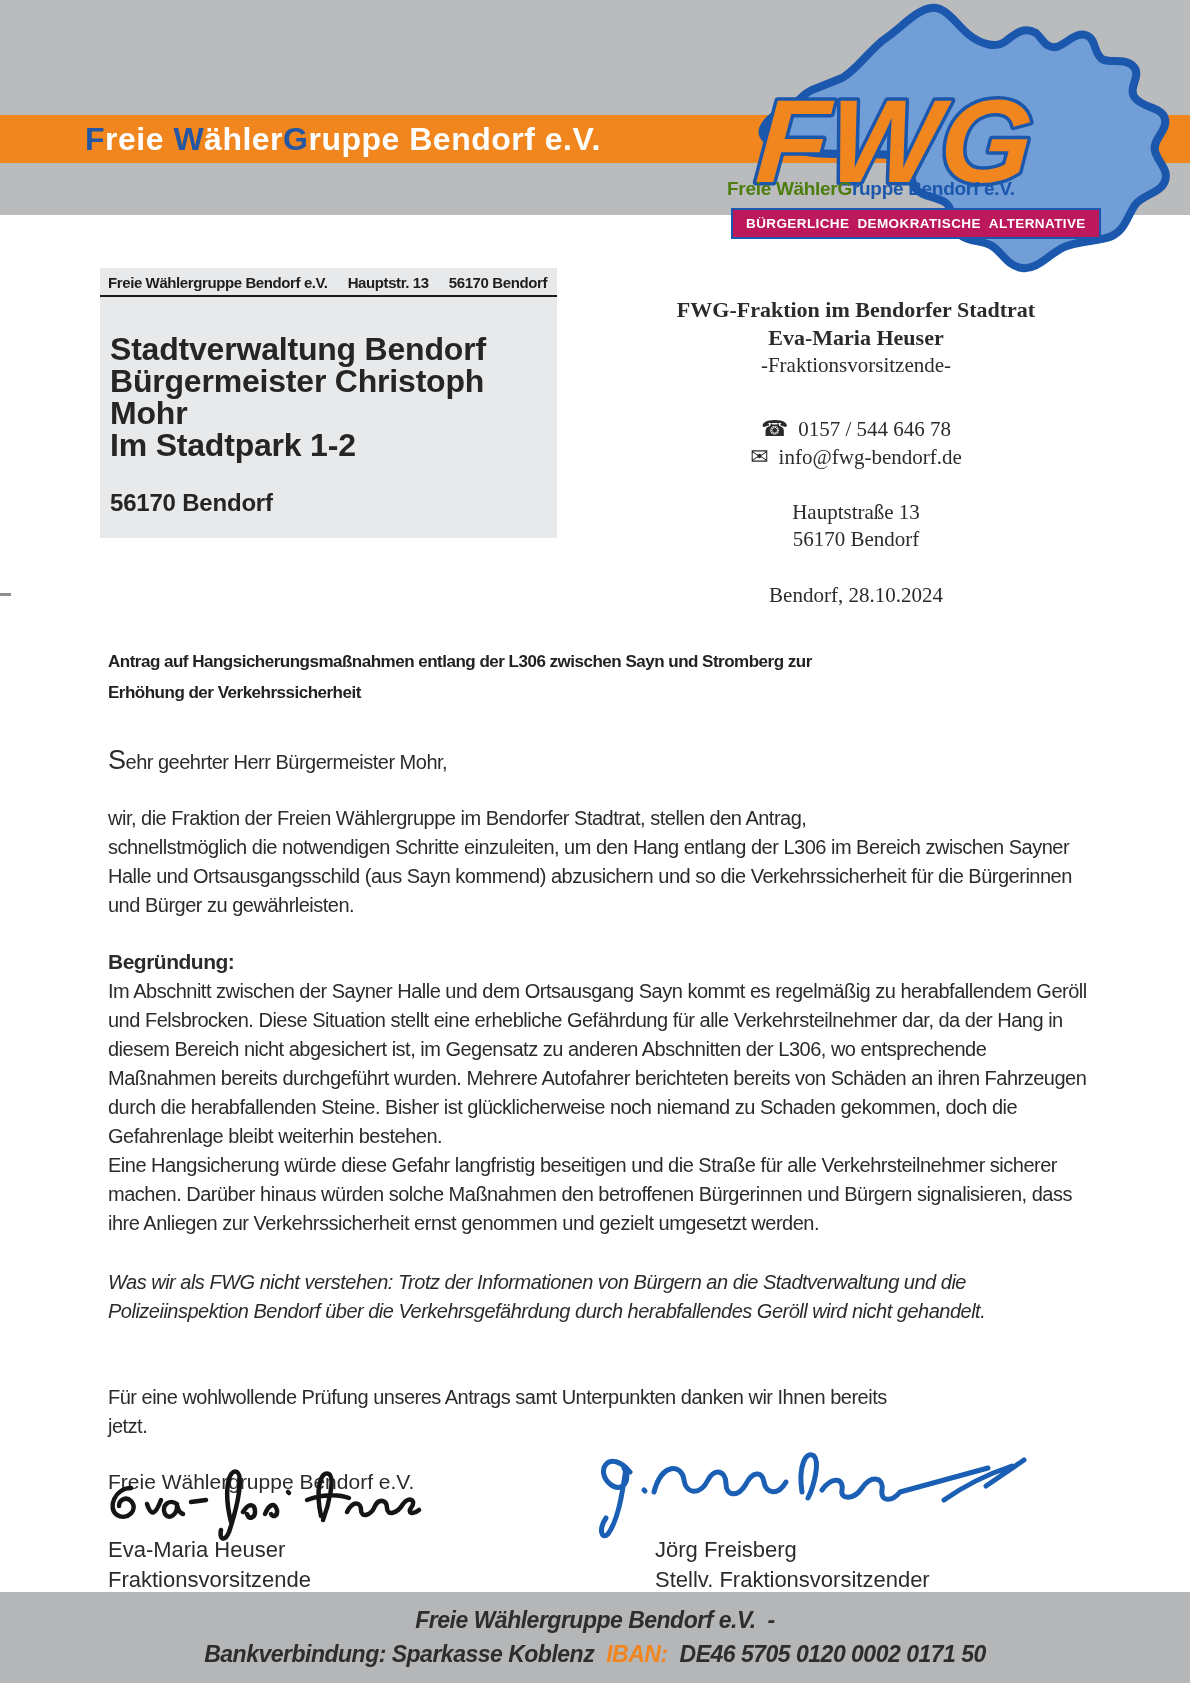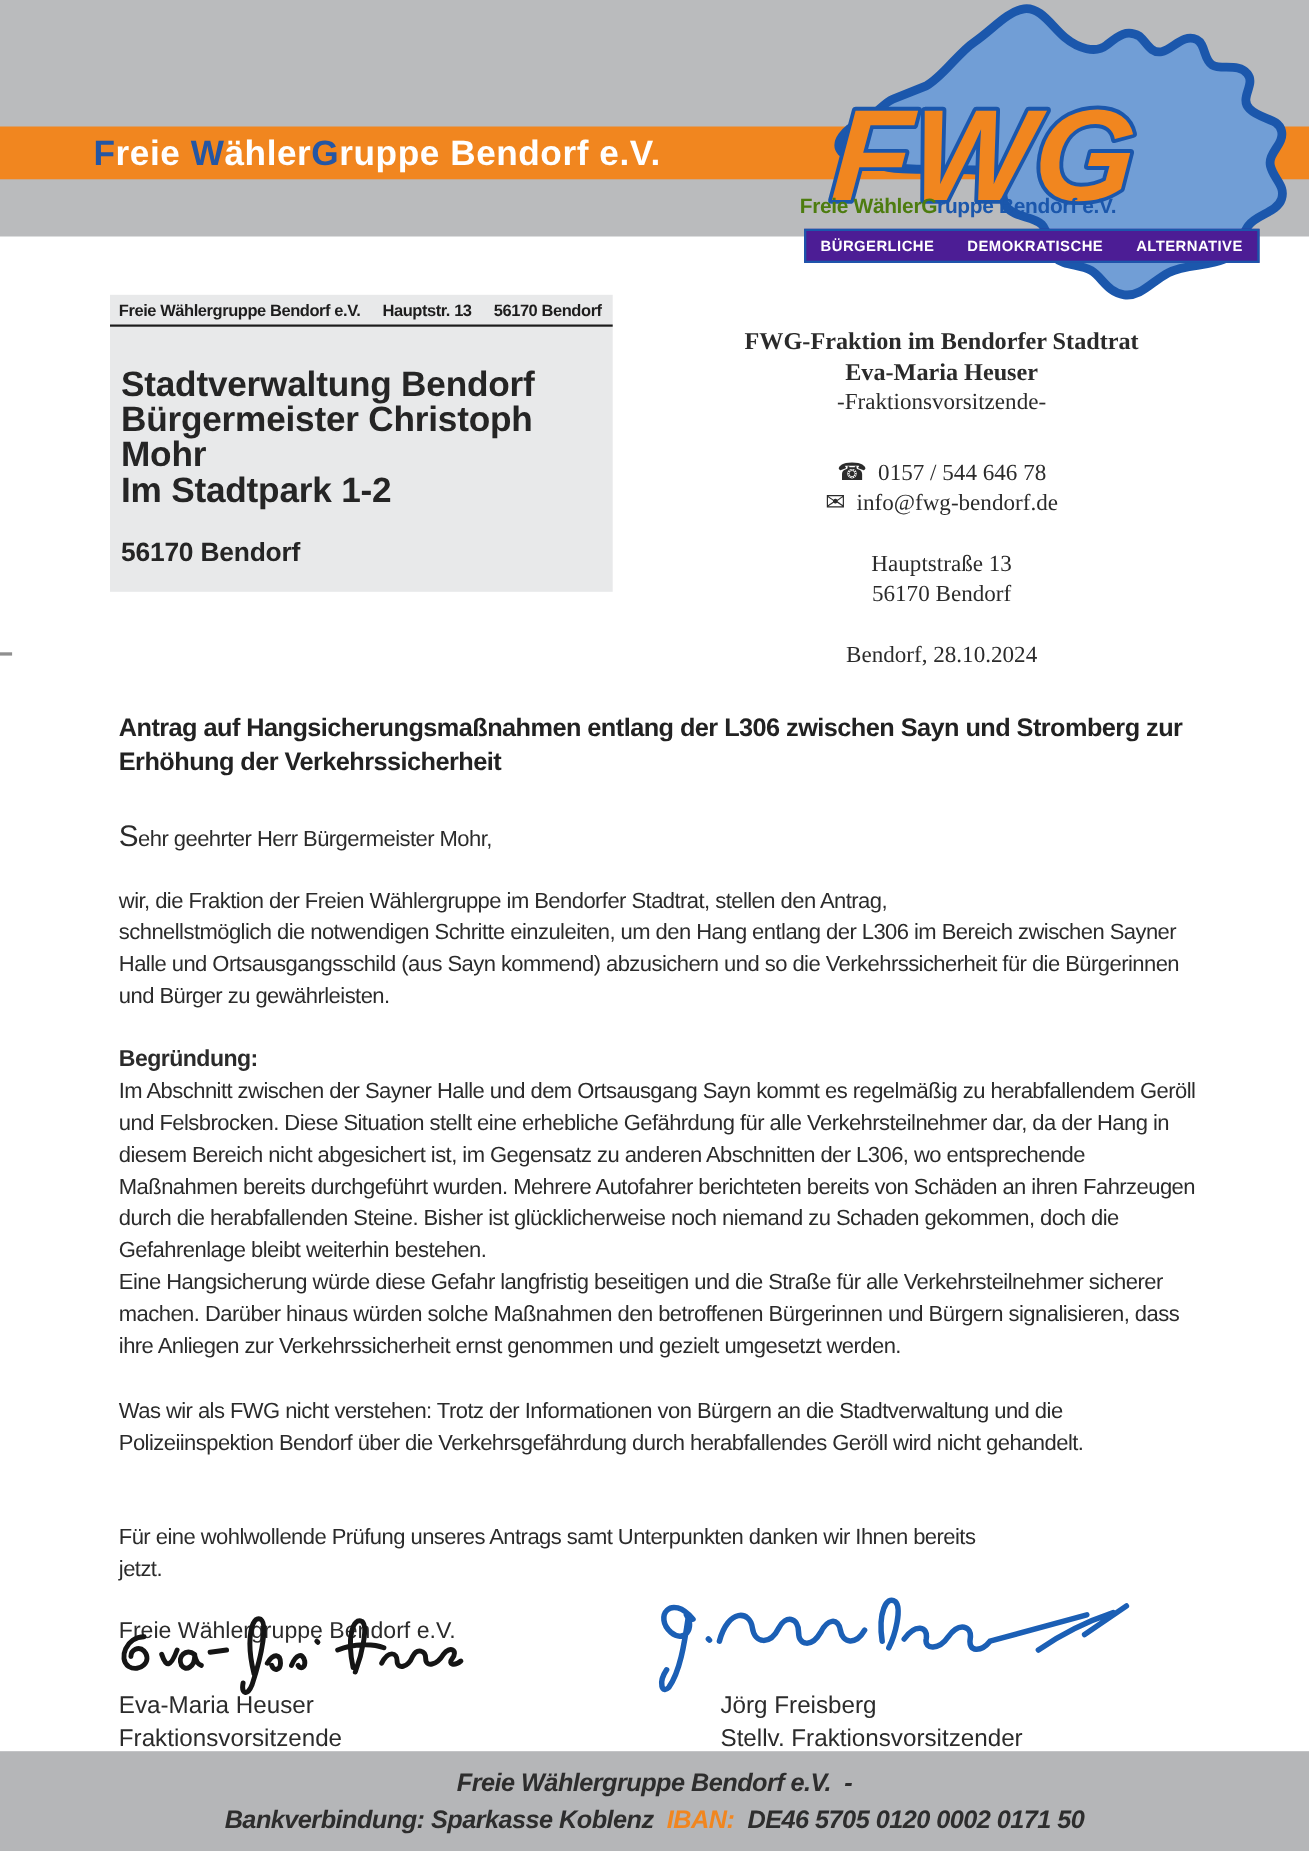--- a/index.html
+++ b/index.html
@@ -15,22 +15,22 @@
                font-size:32px; font-weight:bold; letter-spacing:0.5px; white-space:pre; }
   .seg-blue { color:#2456a4; }
   .seg-white { color:#ffffff;text-align:center; }
   
   .logo { position:absolute; left:705px; top:0; width:485px; height:278px; }
   .logo svg.mapwrap { position:absolute; left:0; top:0; }
   .logo-subtitle { position:absolute; left:22px; top:178px; font-size:19px; font-weight:bold;
                    letter-spacing:-0.3px; white-space:pre; }
   .seg-orange { color:#4d7c0f; }
   .seg-lblue { color:#1b57ac; }
-  .logo-banner { position:absolute; left:26px; top:208px; background:#4c1d95; color:#ffffff;
-                 display:flex; gap:30px; padding:6px 13px; font-size:13.5px; font-weight:bold;
+  .logo-banner { position:absolute; left:26px; top:208px; background:#be185d; color:#ffffff;
+                 display:flex; gap:8px; padding:6px 13px; font-size:13.5px; font-weight:bold;
                  letter-spacing:0.4px; border:2px solid #1b57ac; }
   
   .window { position:absolute; left:100px; top:268px; width:457px; height:270px; background:#e8e9ea; }
   .sender-line { display:flex; justify-content:space-between; padding:6px 10px 4px 8px;
                  border-bottom:2px solid #1c1c1c; font-size:15px; font-weight:bold;
                  letter-spacing:-0.4px; color:#1d1d1d; white-space:nowrap; }
   .recipient { margin:36px 0 0 10px; font-size:32px; font-weight:bold; line-height:32px;
                color:#252525; white-space:pre-line; letter-spacing:-0.2px; }
   .recipient-city { margin:28px 0 0 10px; font-size:24px; font-weight:bold; color:#252525; letter-spacing:-0.2px; }
   
@@ -39,28 +39,28 @@
   .c-role { font-size:21px; line-height:27px; }
   .c-line { font-size:21px; line-height:27px; }
   .c-phone { margin-top:36px; }
   .c-street { margin-top:28px; }
   .c-icon { display:inline-block; margin-right:10px; font-size:22px; }
   .dateline { margin-top:30px; font-size:21px; }
   .fold-mark { position:absolute; left:0; top:593px; width:11px; height:3px; background:#8f8f8f; }
   
   .letter-body { position:absolute; left:108px; top:646px; width:982px; }
   .cond { letter-spacing:-0.5px; }
-  .subject { font-size:23px; font-weight:bold; line-height:31px; color:#222; white-space:pre-line; }
+  .subject { font-size:17px; font-weight:bold; line-height:31px; color:#222; white-space:pre-line; }
   .salutation { margin-top:38px; font-size:20px; line-height:29px; }
   .salutation::first-letter { font-size:27px; }
   .para { font-size:20px; line-height:29px; white-space:pre-line; }
   .p-request { margin-top:27px; }
   .reason-heading { margin-top:27px; font-size:21px; font-weight:bold; line-height:29px; }
   .p-reason { margin-top:1px; }
-  .p-criticism { margin-top:30px; }
+  .p-criticism { margin-top:30px;font-style:italic; }
   .p-thanks { margin-top:57px; }
   .closing { margin-top:26px; font-size:21px; letter-spacing:0; }
   
   .sig-svg-left { position:absolute; left:103px; top:1460px; }
   .sig-svg-right { position:absolute; left:588px; top:1440px; }
   .sig-text-left { position:absolute; left:108px; top:1535px; font-size:22px; line-height:30px; color:#2b2b2b; }
   .sig-text-right { position:absolute; left:655px; top:1535px; font-size:22px; line-height:30px; color:#2b2b2b; }
   
   .footer { position:absolute; left:0; top:1592px; width:1190px; height:91px; background:#b5b6b8;
             display:flex; flex-direction:column; align-items:center; justify-content:center; gap:7px; }

